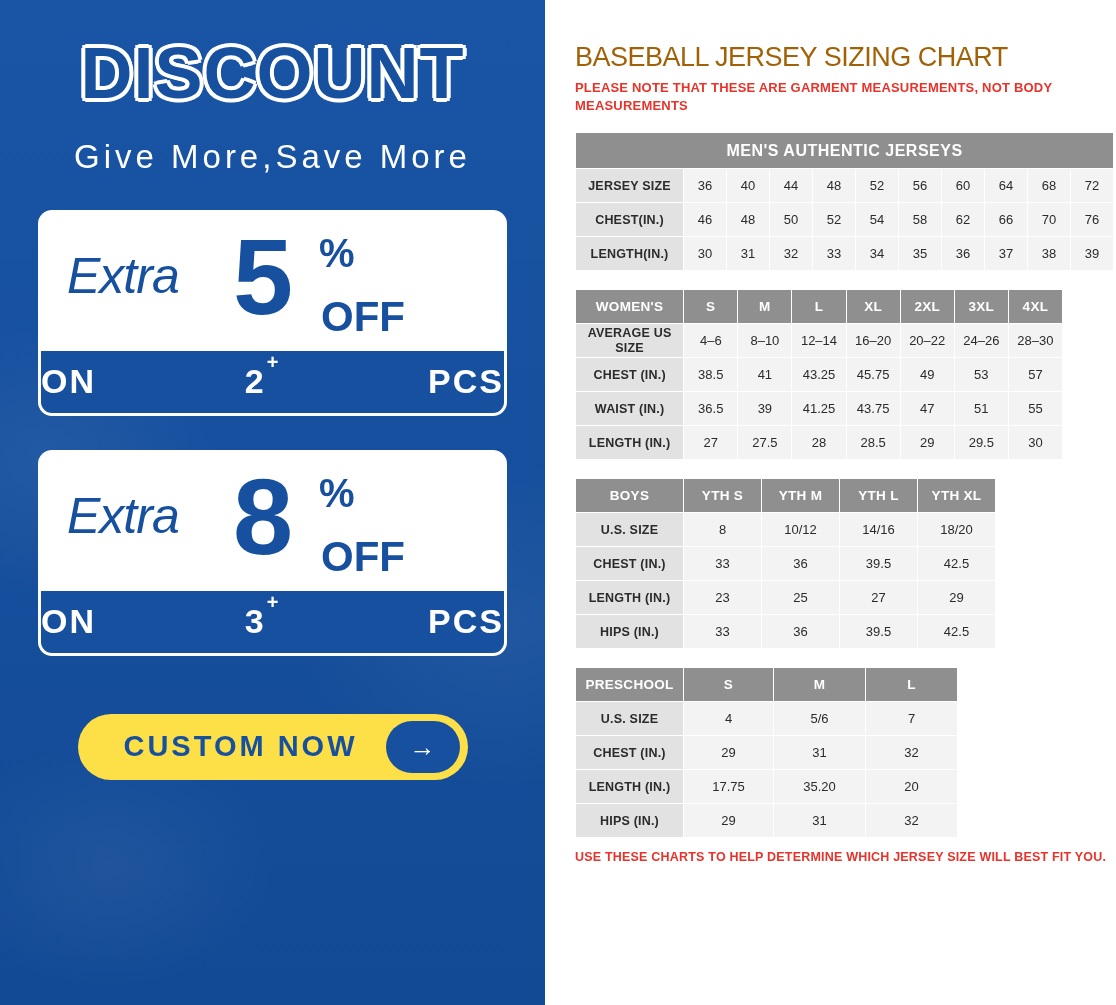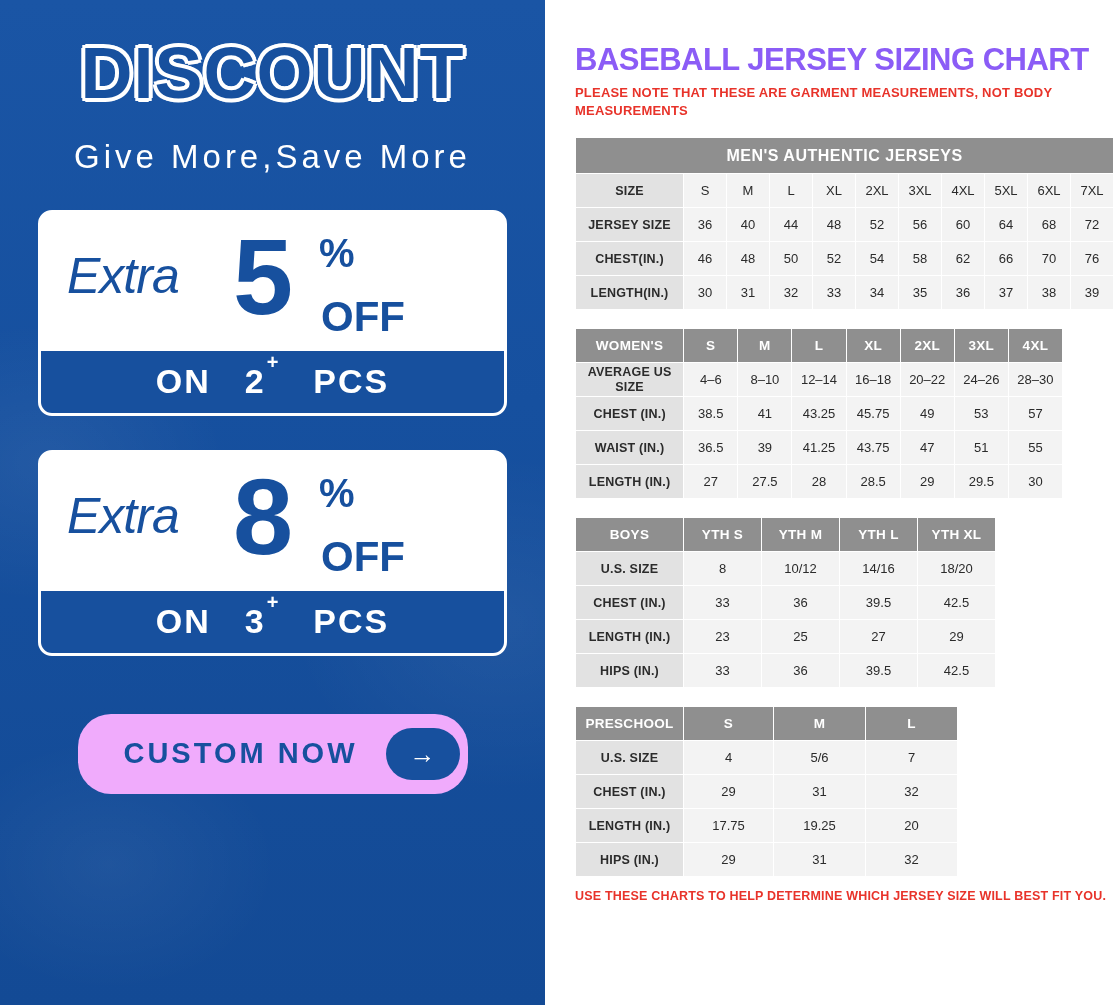--- a/index.html
+++ b/index.html
@@ -111,40 +111,40 @@
     top: 80px;
     color: #17509e;
     font-size: 42px;
     font-weight: bold;
   }
   .offer-bottom {
     background: #17509e;
     height: 62px;
     display: flex;
     align-items: center;
-    justify-content: center;
+    justify-content: space-between;
     gap: 34px;
     color: #ffffff;
     font-size: 34px;
     font-weight: bold;
     letter-spacing: 2px;
   }
   .offer-bottom .qty { position: relative; }
   .offer-bottom .qty sup {
     font-size: 20px;
     position: relative;
     top: -12px;
     left: 1px;
   }
 
   .custom-btn {
     margin: 58px auto 0 auto;
     width: 390px;
-    height: 80px;
-    background: #f0abfc;
+    height: 66px;
+    background: #fde047;
     border-radius: 33px;
     display: flex;
     align-items: center;
     justify-content: space-between;
     padding: 0 8px 0 0;
     cursor: pointer;
   }
   .custom-btn-label {
     flex: 1;
     text-align: center;
@@ -168,23 +168,23 @@
   }
 
   
   .charts {
     flex: 1;
     position: relative;
     padding: 42px 24px 0 30px;
     background: #ffffff;
   }
   .chart-title {
-    font-size: 31px;
-    font-weight: bold;
-    color: #8b5cf6;
+    font-size: 27px;
+    font-weight: normal;
+    color: #a16207;
     letter-spacing: -0.5px;
     font-family: "Liberation Sans", sans-serif;
   }
   .chart-note {
     margin-top: 6px;
     color: #e8332a;
     font-size: 13px;
     font-weight: bold;
     line-height: 1.35;
     max-width: 515px;
@@ -299,33 +299,20 @@
           <col style="width:43px">
           <col style="width:43px">
           <col style="width:43px">
         <col style="width:43px">
           <col style="width:43px">
           <col style="width:43px">
       </colgroup>
       <tbody>
           <tr>
         <th class="banner" colspan="11">MEN'S AUTHENTIC JERSEYS</th>
-      </tr>
-      <tr>
-        <td class="rowhdr">SIZE</td>
-        <td class="cell">S</td>
-        <td class="cell">M</td>
-        <td class="cell">L</td>
-        <td class="cell">XL</td>
-        <td class="cell">2XL</td>
-        <td class="cell">3XL</td>
-        <td class="cell">4XL</td>
-        <td class="cell">5XL</td>
-        <td class="cell">6XL</td>
-        <td class="cell">7XL</td>
       </tr>
       <tr>
         <td class="rowhdr">JERSEY SIZE</td>
         <td class="cell">36</td>
         <td class="cell">40</td>
         <td class="cell">44</td>
         <td class="cell">48</td>
         <td class="cell">52</td>
         <td class="cell">56</td>
         <td class="cell">60</td>
@@ -382,21 +369,21 @@
         <th class="hdr">XL</th>
         <th class="hdr">2XL</th>
         <th class="hdr">3XL</th>
         <th class="hdr">4XL</th>
       </tr>
       <tr>
         <td class="rowhdr two-line">AVERAGE US SIZE</td>
         <td class="cell">4–6</td>
         <td class="cell">8–10</td>
         <td class="cell">12–14</td>
-        <td class="cell">16–18</td>
+        <td class="cell">16–20</td>
         <td class="cell">20–22</td>
         <td class="cell">24–26</td>
         <td class="cell">28–30</td>
       </tr>
       <tr>
         <td class="rowhdr">CHEST (IN.)</td>
         <td class="cell">38.5</td>
         <td class="cell">41</td>
         <td class="cell">43.25</td>
         <td class="cell">45.75</td>
@@ -496,21 +483,21 @@
       </tr>
       <tr>
         <td class="rowhdr">CHEST (IN.)</td>
         <td class="cell">29</td>
         <td class="cell">31</td>
         <td class="cell">32</td>
       </tr>
       <tr>
         <td class="rowhdr">LENGTH (IN.)</td>
         <td class="cell">17.75</td>
-        <td class="cell">19.25</td>
+        <td class="cell">35.20</td>
         <td class="cell">20</td>
       </tr>
       <tr>
         <td class="rowhdr">HIPS (IN.)</td>
         <td class="cell">29</td>
         <td class="cell">31</td>
         <td class="cell">32</td>
       </tr>
     </tbody>
       </table>

